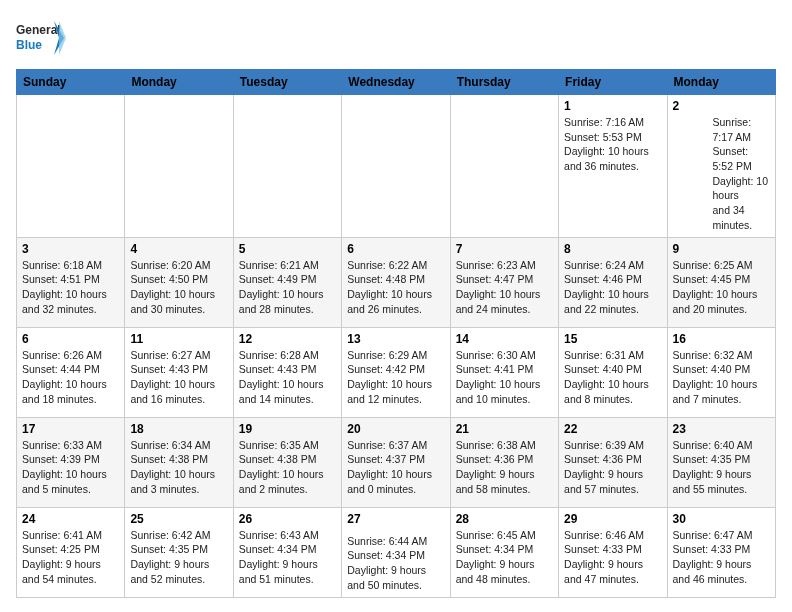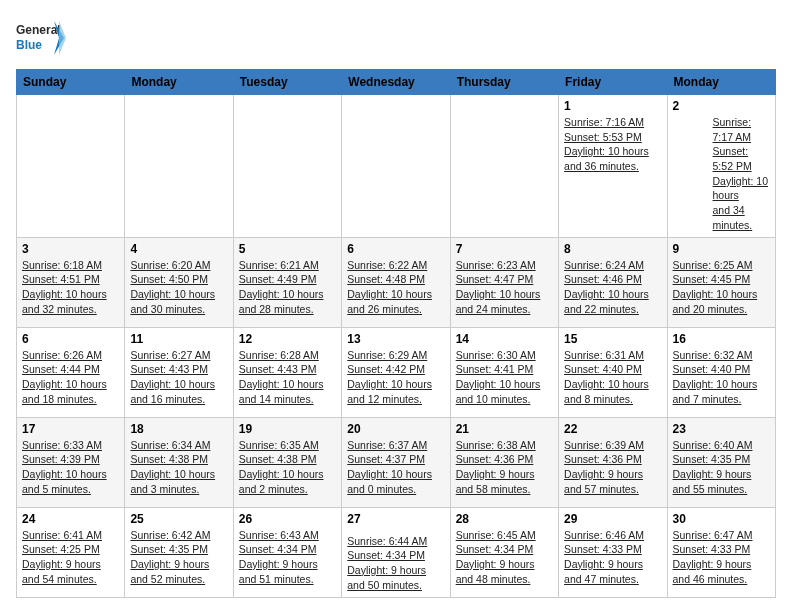--- a/index.html
+++ b/index.html
@@ -62,21 +62,20 @@
     .day-num {
       font-weight: bold;
       font-size: 12px;
       margin-bottom: 2px;
       display: block;
     }
     .day-info {
       font-size: 10.5px;
       color: #222;
       line-height: 1.4;
-      text-decoration: underline;
     }
     .empty-cell {
       background: #fff !important;
     }
   </style>
 </head>
 <body>
 
 <div class="header-area">
   <div class="logo">

